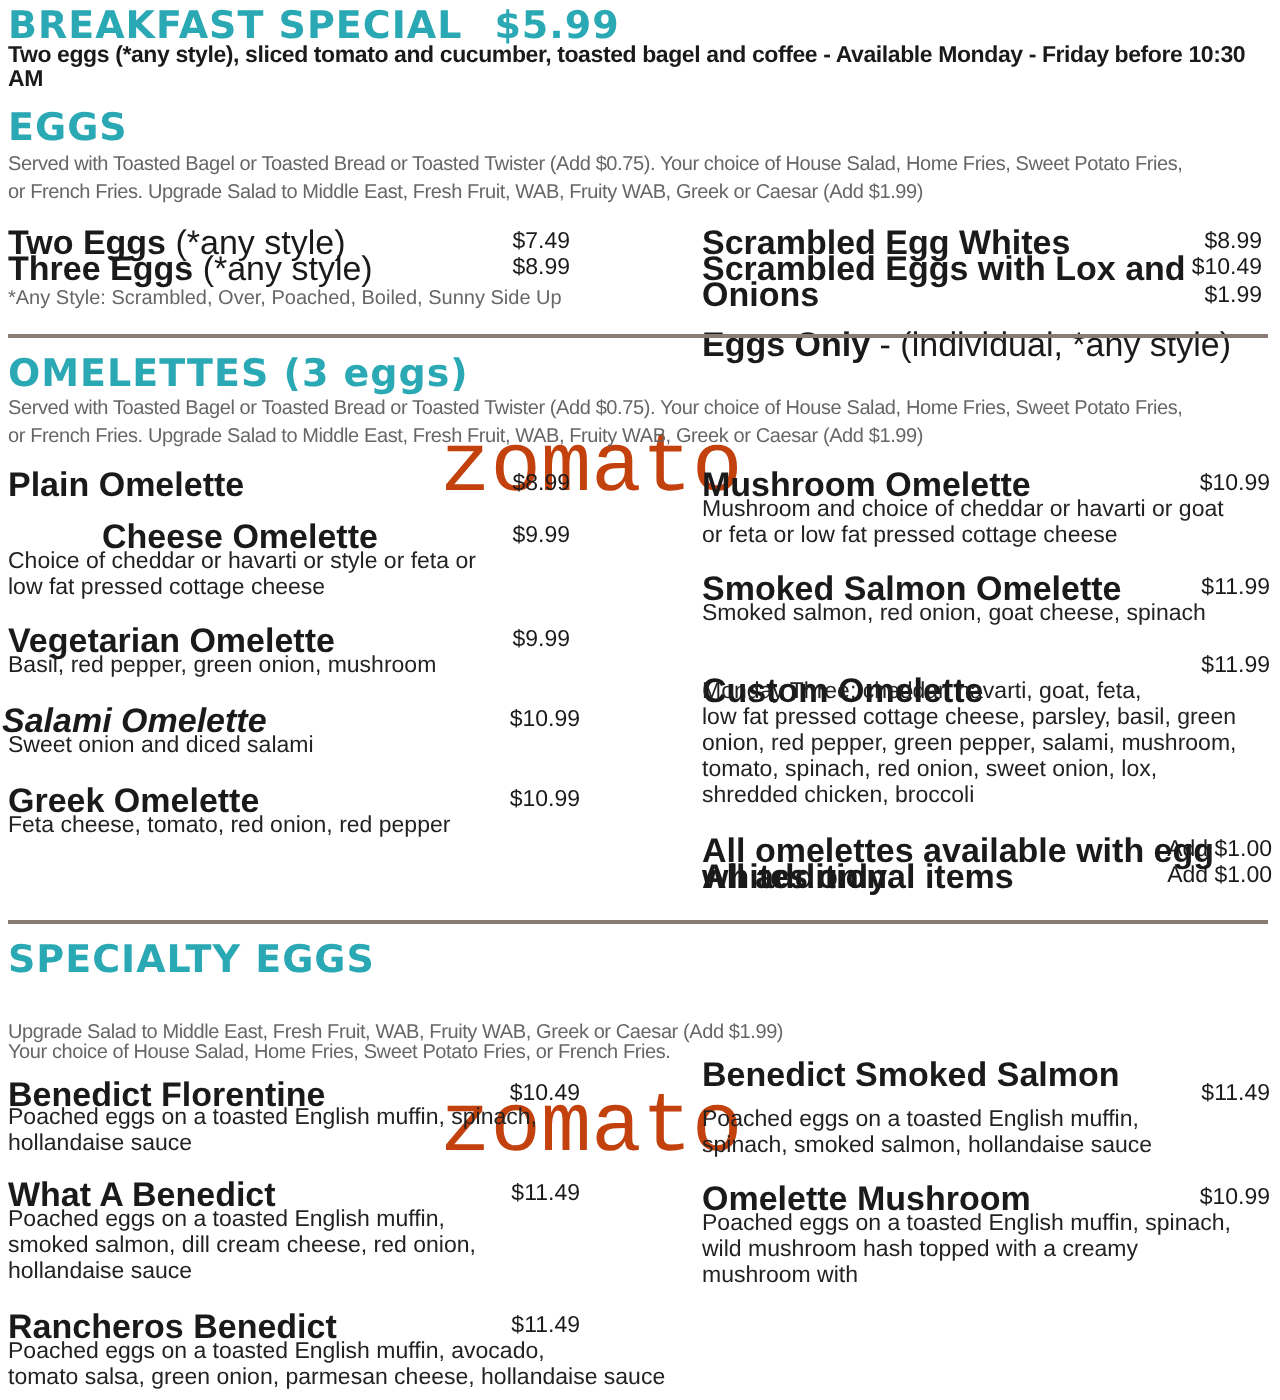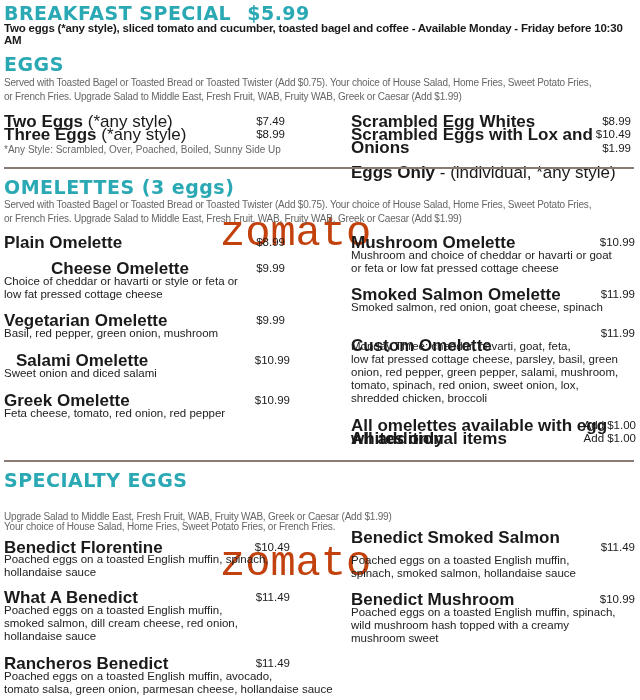--- a/index.html
+++ b/index.html
@@ -60,21 +60,21 @@
 
 <div class="abs item" style="left:4px; top:262px;margin-left:47px;"><span class="name">Cheese Omelette</span></div>
 <div class="price" style="left:230px; width:55px; top:262px;">$9.99</div>
 <div class="abs desc" style="left:4px; top:275px;">Choice of cheddar or havarti or style or feta or</div>
 <div class="abs desc" style="left:4px; top:288px;">low fat pressed cottage cheese</div>
 
 <div class="abs item" style="left:4px; top:314px;"><span class="name">Vegetarian Omelette</span></div>
 <div class="price" style="left:230px; width:55px; top:314px;">$9.99</div>
 <div class="abs desc" style="left:4px; top:327px;">Basil, red pepper, green onion, mushroom</div>
 
-<div class="abs item" style="left:16px; top:354px;"><span class="name">Salami Omelette</span></div>
+<div class="abs item" style="left:1px; top:354px;font-style:italic;"><span class="name">Salami Omelette</span></div>
 <div class="price" style="left:230px; width:60px; top:354px;">$10.99</div>
 <div class="abs desc" style="left:4px; top:367px;">Sweet onion and diced salami</div>
 
 <div class="abs item" style="left:4px; top:394px;"><span class="name">Greek Omelette</span></div>
 <div class="price" style="left:230px; width:60px; top:394px;">$10.99</div>
 <div class="abs desc" style="left:4px; top:407px;">Feta cheese, tomato, red onion, red pepper</div>
 
 <div class="abs item" style="left:351px; top:236px;"><span class="name">Mushroom Omelette</span></div>
 <div class="price" style="left:575px; width:60px; top:236px;">$10.99</div>
 <div class="abs desc" style="left:351px; top:249px;">Mushroom and choice of cheddar or havarti or goat</div>
@@ -117,17 +117,17 @@
 <div class="abs item" style="left:4px; top:657px;"><span class="name">Rancheros Benedict</span></div>
 <div class="price" style="left:230px; width:60px; top:657px;">$11.49</div>
 <div class="abs desc" style="left:4px; top:670px;">Poached eggs on a toasted English muffin, avocado,</div>
 <div class="abs desc" style="left:4px; top:683px;">tomato salsa, green onion, parmesan cheese, hollandaise sauce</div>
 
 <div class="abs item" style="left:351px; top:531px;"><span class="name">Benedict Smoked Salmon</span></div>
 <div class="price" style="left:575px; width:60px; top:541px;">$11.49</div>
 <div class="abs desc" style="left:351px; top:554px;">Poached eggs on a toasted English muffin,</div>
 <div class="abs desc" style="left:351px; top:567px;">spinach, smoked salmon, hollandaise sauce</div>
 
-<div class="abs item" style="left:351px; top:593px;"><span class="name">Benedict Mushroom</span></div>
+<div class="abs item" style="left:351px; top:593px;"><span class="name">Omelette Mushroom</span></div>
 <div class="price" style="left:575px; width:60px; top:593px;">$10.99</div>
 <div class="abs desc" style="left:351px; top:606px;">Poached eggs on a toasted English muffin, spinach,</div>
 <div class="abs desc" style="left:351px; top:619px;">wild mushroom hash topped with a creamy</div>
-<div class="abs desc" style="left:351px; top:632px;">mushroom sweet</div>
+<div class="abs desc" style="left:351px; top:632px;">mushroom with</div>
 
 </body></html>

